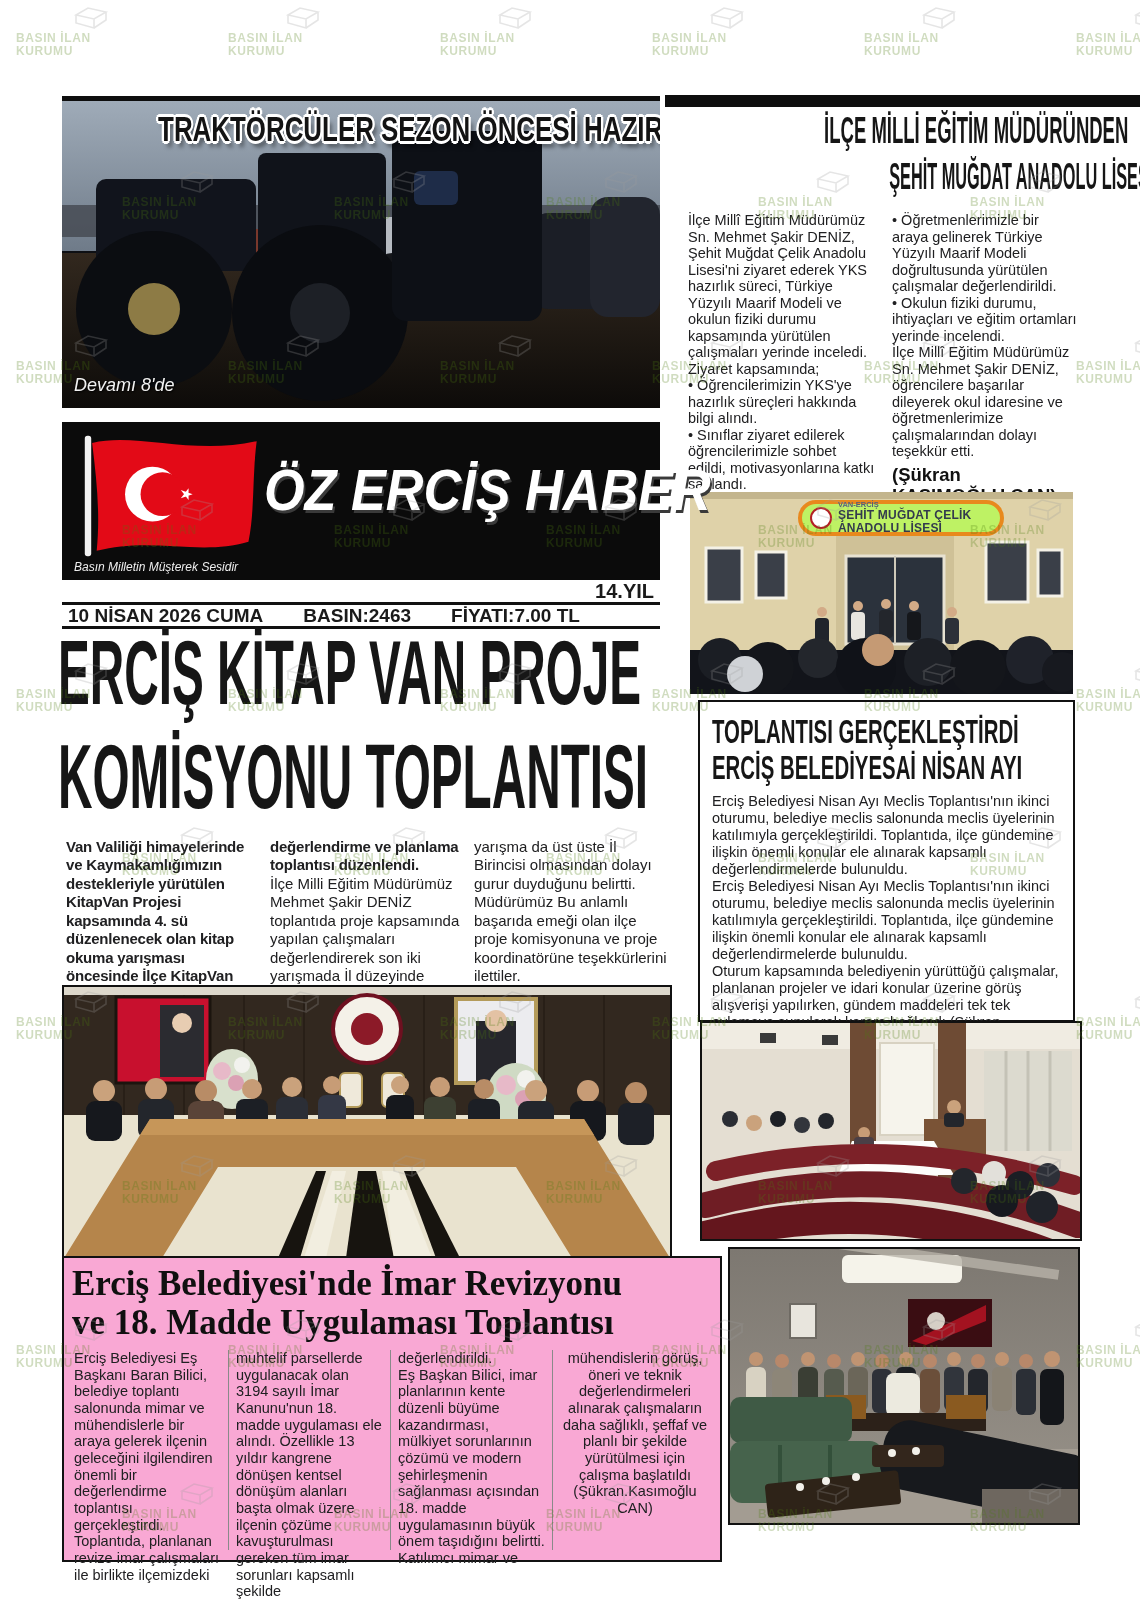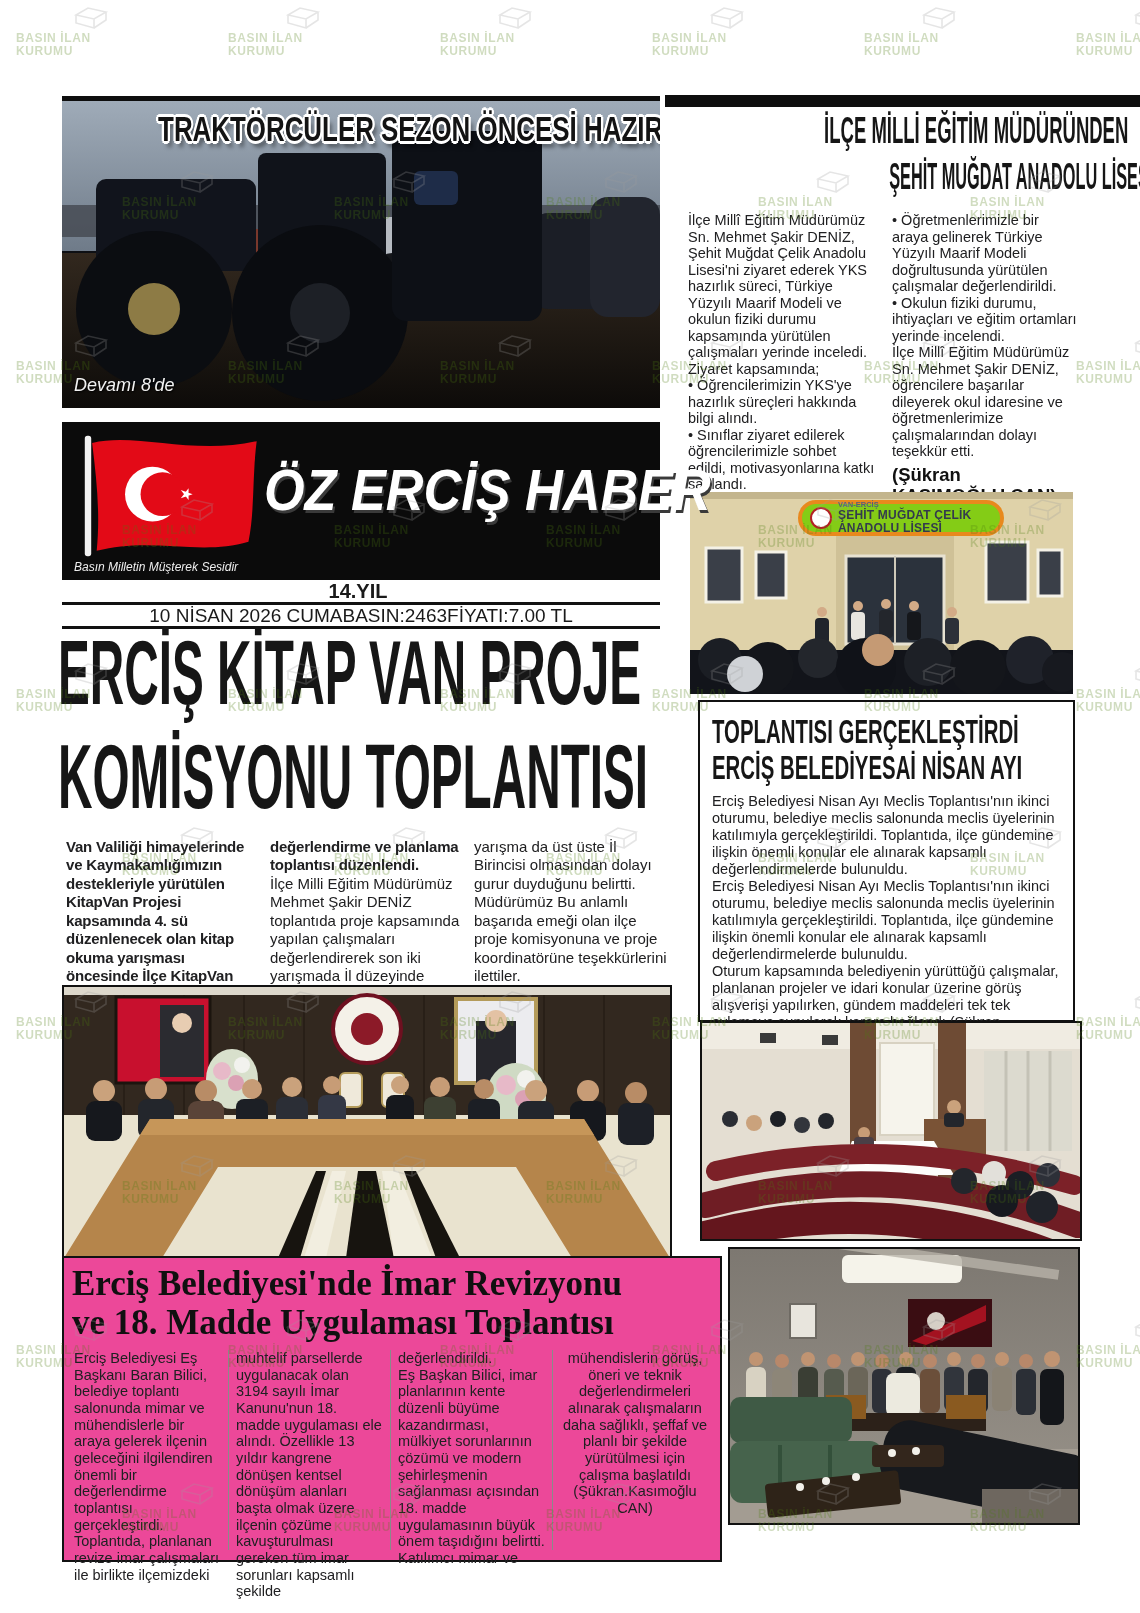--- a/index.html
+++ b/index.html
@@ -23,27 +23,27 @@
   .meclis-body{font-size:14.5px;line-height:1.17;}
   .imar-col{font-size:14.5px;line-height:1.15;}
   .sep-v{position:absolute;width:1px;background:#8a8a8a;}
   
   .masthead{background:#0b0b0b;}
   .mast-title{color:#fff;font-style:italic;font-weight:bold;font-size:58px;white-space:nowrap;
               display:inline-block;transform:scaleX(.9);transform-origin:left center;
               text-shadow:2px 3px 0 #3a3a3a;}
   .mast-slogan{color:#eee;font-size:12px;font-style:italic;margin-top:24px;}
   .datebar{border-top:3px solid #111;border-bottom:3px solid #111;display:flex;align-items:center;
-           justify-content:center;font-weight:normal;font-size:19px;padding:0 6px;box-sizing:border-box;}
+           justify-content:flex-start;font-weight:bold;font-size:19px;padding:0 6px;box-sizing:border-box;gap:40px;}
   
   #wm-layer{position:absolute;inset:0;z-index:60;pointer-events:none;}
   .wm{position:absolute;width:150px;text-align:left;color:#4d7c0f;opacity:.26;font-weight:bold;
       font-size:12px;letter-spacing:.6px;line-height:1.12;}
   .wm svg{display:block;margin:0 auto 2px auto;}
-  .banner-pill{position:absolute;background:#84cc16;border:4px solid #e8891d;border-radius:18px;
+  .banner-pill{position:absolute;background:#bef264;border:4px solid #e8891d;border-radius:18px;
                display:flex;align-items:center;padding:1px 8px;box-sizing:border-box;}
   .banner-logo{width:18px;height:18px;border-radius:50%;background:#fff;border:2px solid #b32025;margin-right:6px;flex:0 0 auto;}
   .banner-texts{line-height:1.05;color:#333a4d;}
   .banner-small{font-size:7.5px;font-weight:bold;color:#55607a;}
   .banner-main{font-size:12px;font-weight:bold;letter-spacing:.2px;}
   .caption-photo{color:#f2f2f2;font-style:italic;font-size:18px;text-shadow:1px 1px 2px #000;}
 </style>
 </head>
 <body>
 
@@ -171,21 +171,21 @@
       <circle cx="88" cy="68" r="30" fill="#ffffff"></circle>
       <circle cx="99" cy="68" r="24" fill="#e30a17"></circle>
       <path d="M118,68 L137,62 L137,75 L126,68 L137,61" fill="none"></path>
       <polygon points="132,68 119,63.5 127.5,74.5 127.5,61.5 119,72.5" fill="#ffffff"></polygon>
     </svg>
     <div class="abs" style="left:202px;top:34px;">
       <span class="mast-title">ÖZ ERCİŞ HABER</span>
     </div>
     <div class="abs mast-slogan" style="left:12px;bottom:6px;">Basın Milletin Müşterek Sesidir</div>
   </div>
-  <div class="abs" style="left:62px;top:580px;width:592px;text-align:center;font-weight:bold;font-size:20px;">14.YIL</div>
+  <div class="abs" style="left:62px;top:580px;width:592px;text-align:right;font-weight:bold;font-size:20px;">14.YIL</div>
   <div class="abs datebar" style="left:62px;top:602px;width:598px;height:27px;">
     <span>10 NİSAN 2026 CUMA</span>
     <span>BASIN:2463</span>
     <span>FİYATI:7.00 TL</span>
   </div>
 
   <div class="abs" style="left:58px;top:628px;height:100px;">
     <span class="cond-line" style="font-size:90px;line-height:1.0;transform:scaleX(.53);transform-origin:left top;">ERCİŞ KİTAP VAN PROJE</span>
   </div>
   <div class="abs" style="left:58px;top:732px;height:100px;">
@@ -360,21 +360,21 @@
         <circle cx="262" cy="158" r="13" fill="#23262c"></circle>
           <circle cx="292" cy="150" r="12" fill="#e2e0da"></circle>
         <circle cx="318" cy="162" r="14" fill="#1b1e24"></circle>
           <circle cx="346" cy="152" r="12" fill="#2d3038"></circle>
         <circle cx="300" cy="178" r="16" fill="#17191f"></circle>
           <circle cx="340" cy="184" r="16" fill="#20232a"></circle>
       </g>
     </svg>
   </div>
 
-  <div class="abs" style="left:62px;top:1256px;width:660px;height:306px;border:2px solid #111;box-sizing:border-box;background:#ec4899;">
+  <div class="abs" style="left:62px;top:1256px;width:660px;height:306px;border:2px solid #111;box-sizing:border-box;background:#f9a8d4;">
     <div style="padding:6px 8px 0 8px;font-family:'Liberation Serif',serif;font-weight:bold;font-size:35px;line-height:1.12;color:#101010;">
       <div>Erciş Belediyesi'nde İmar Revizyonu</div>
       <div>ve 18. Madde Uygulaması Toplantısı</div>
     </div>
     <div class="abs body-txt imar-col" style="left:10px;top:92px;width:148px;">Erciş Belediyesi Eş Başkanı Baran Bilici, belediye toplantı salonunda mimar ve mühendislerle bir araya gelerek ilçenin geleceğini ilgilendiren önemli bir değerlendirme toplantısı gerçekleştirdi.
 Toplantıda, planlanan revize imar çalışmaları ile birlikte ilçemizdeki</div>
     <div class="abs body-txt imar-col" style="left:172px;top:92px;width:148px;">muhtelif parsellerde uygulanacak olan 3194 sayılı İmar Kanunu'nun 18. madde uygulaması ele alındı. Özellikle 13 yıldır kangrene dönüşen kentsel dönüşüm alanları başta olmak üzere ilçenin çözüme kavuşturulması gereken tüm imar sorunları kapsamlı şekilde</div>
     <div class="abs body-txt imar-col" style="left:334px;top:92px;width:148px;">değerlendirildi.
 Eş Başkan Bilici, imar planlarının kente düzenli büyüme kazandırması, mülkiyet sorunlarının çözümü ve modern şehirleşmenin sağlanması açısından 18. madde uygulamasının büyük önem taşıdığını belirtti.
 Katılımcı mimar ve</div>

